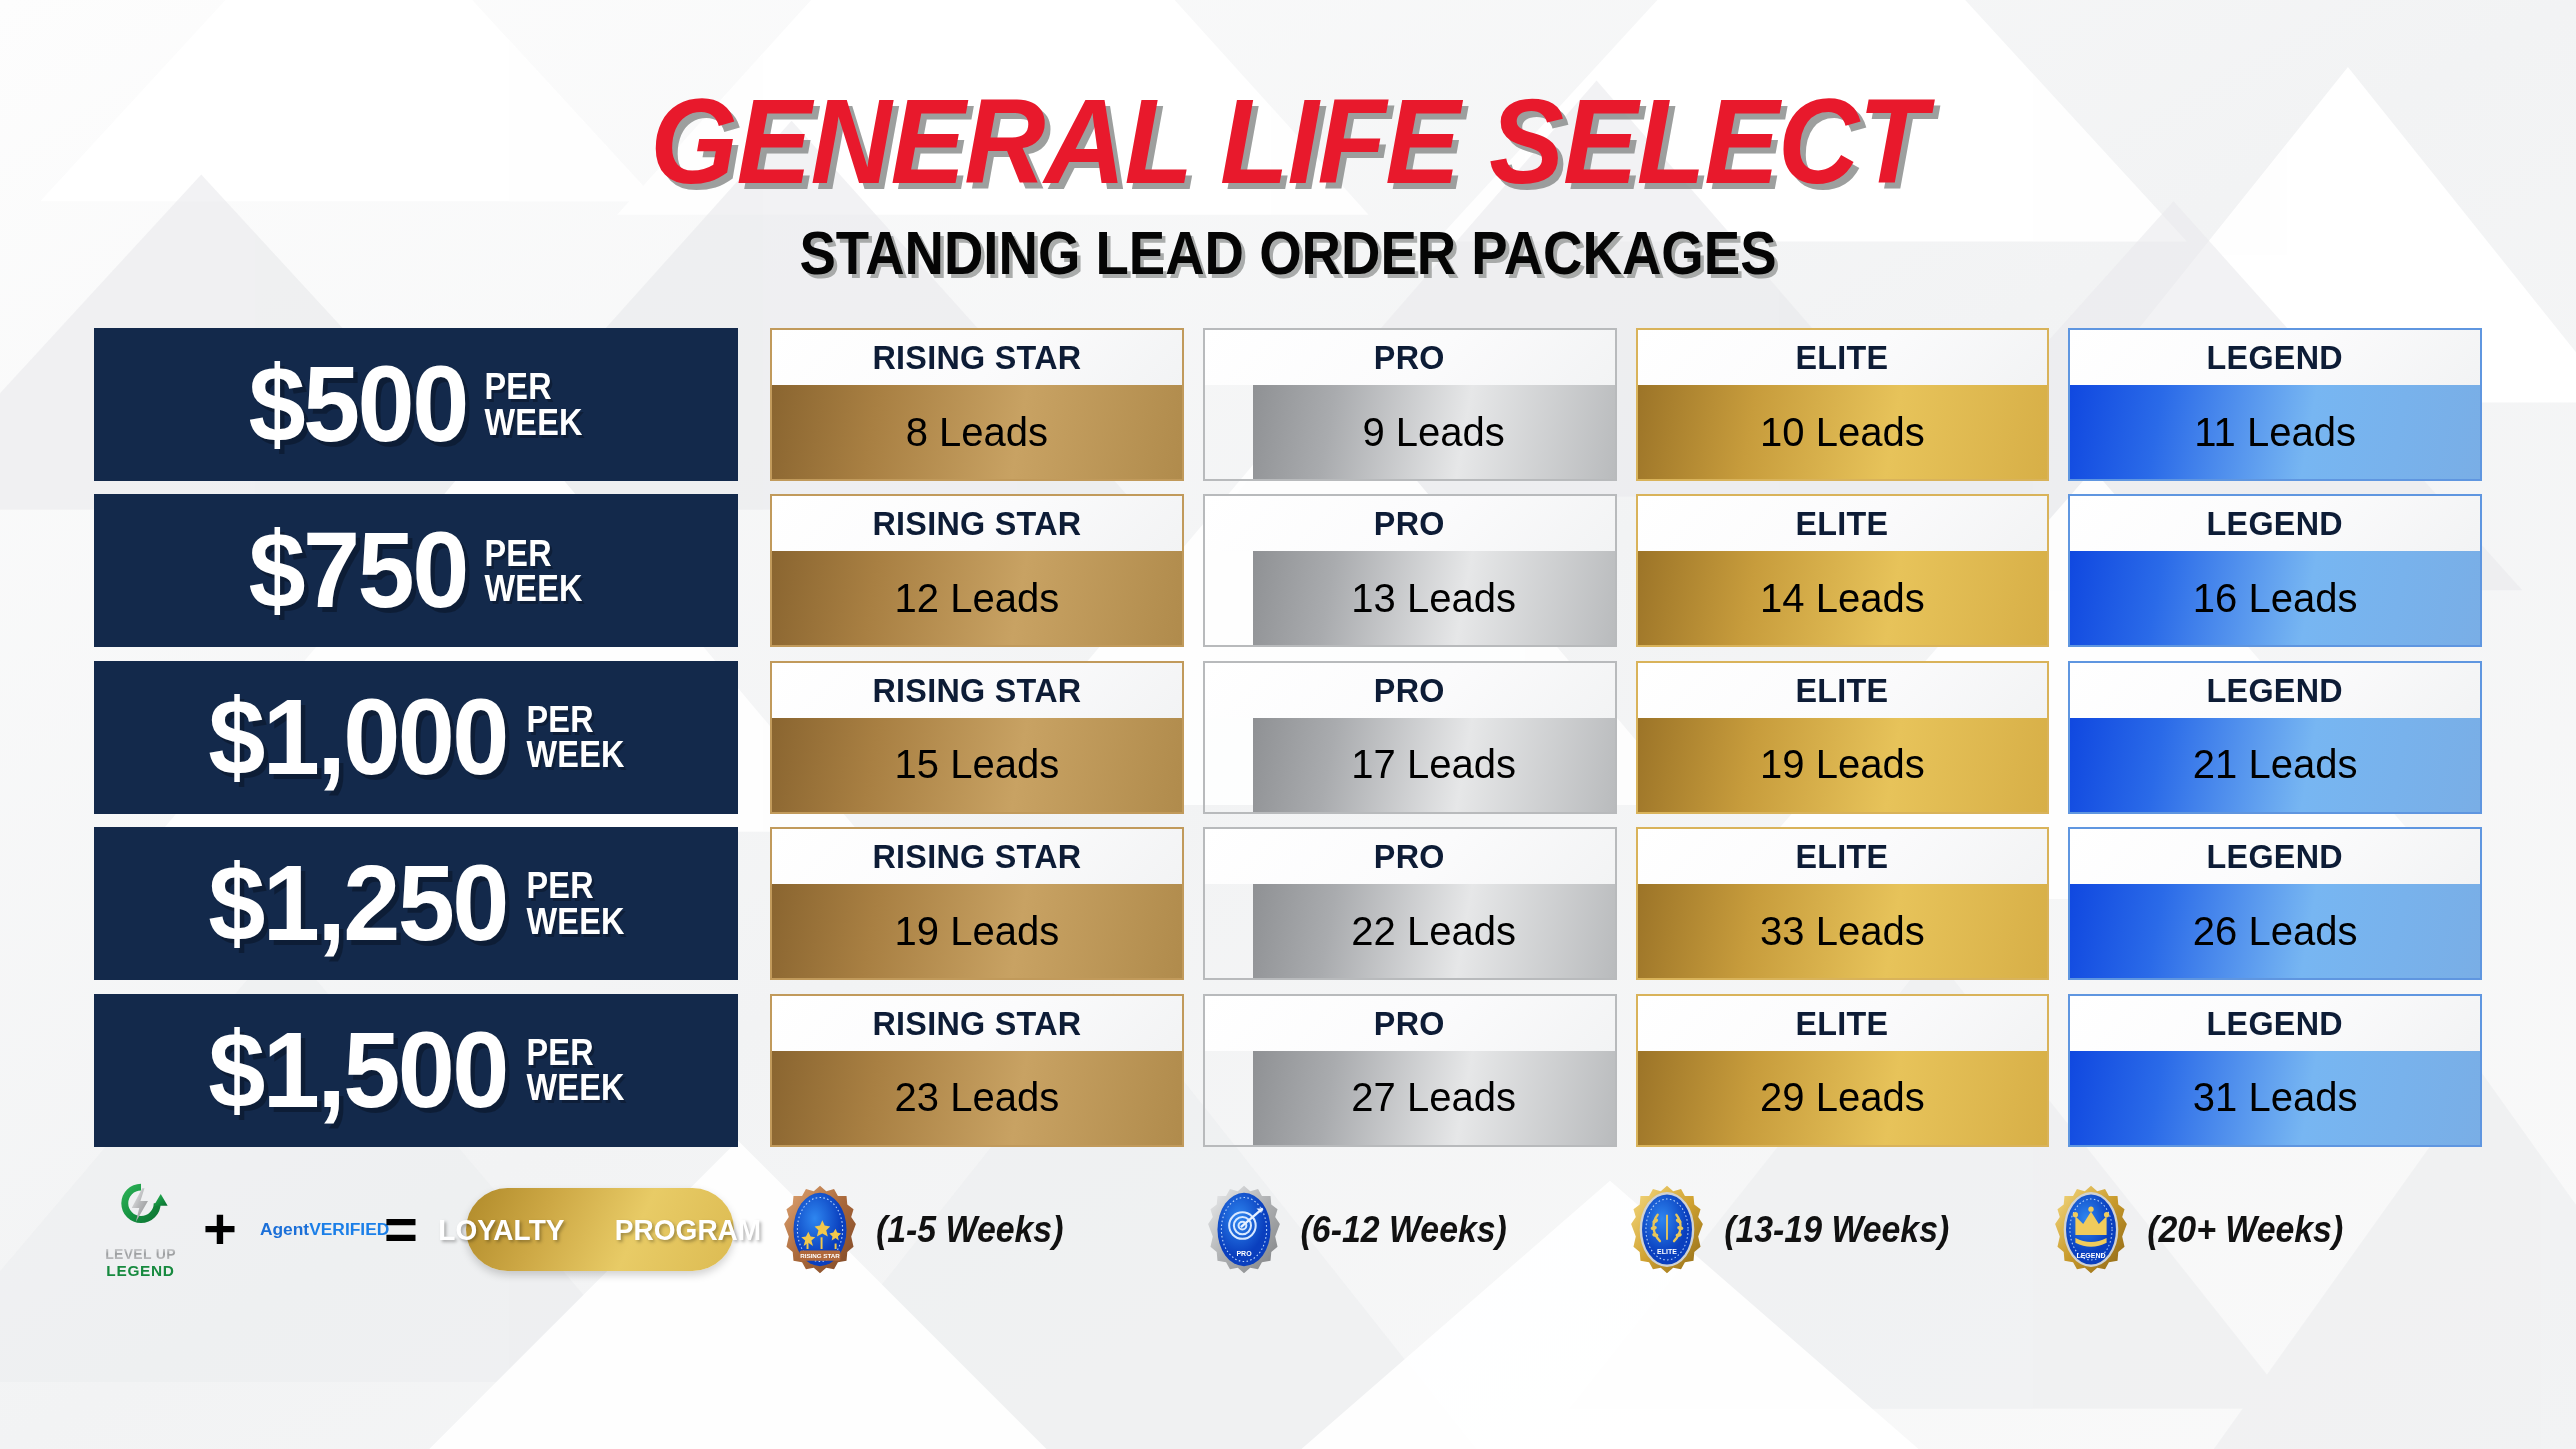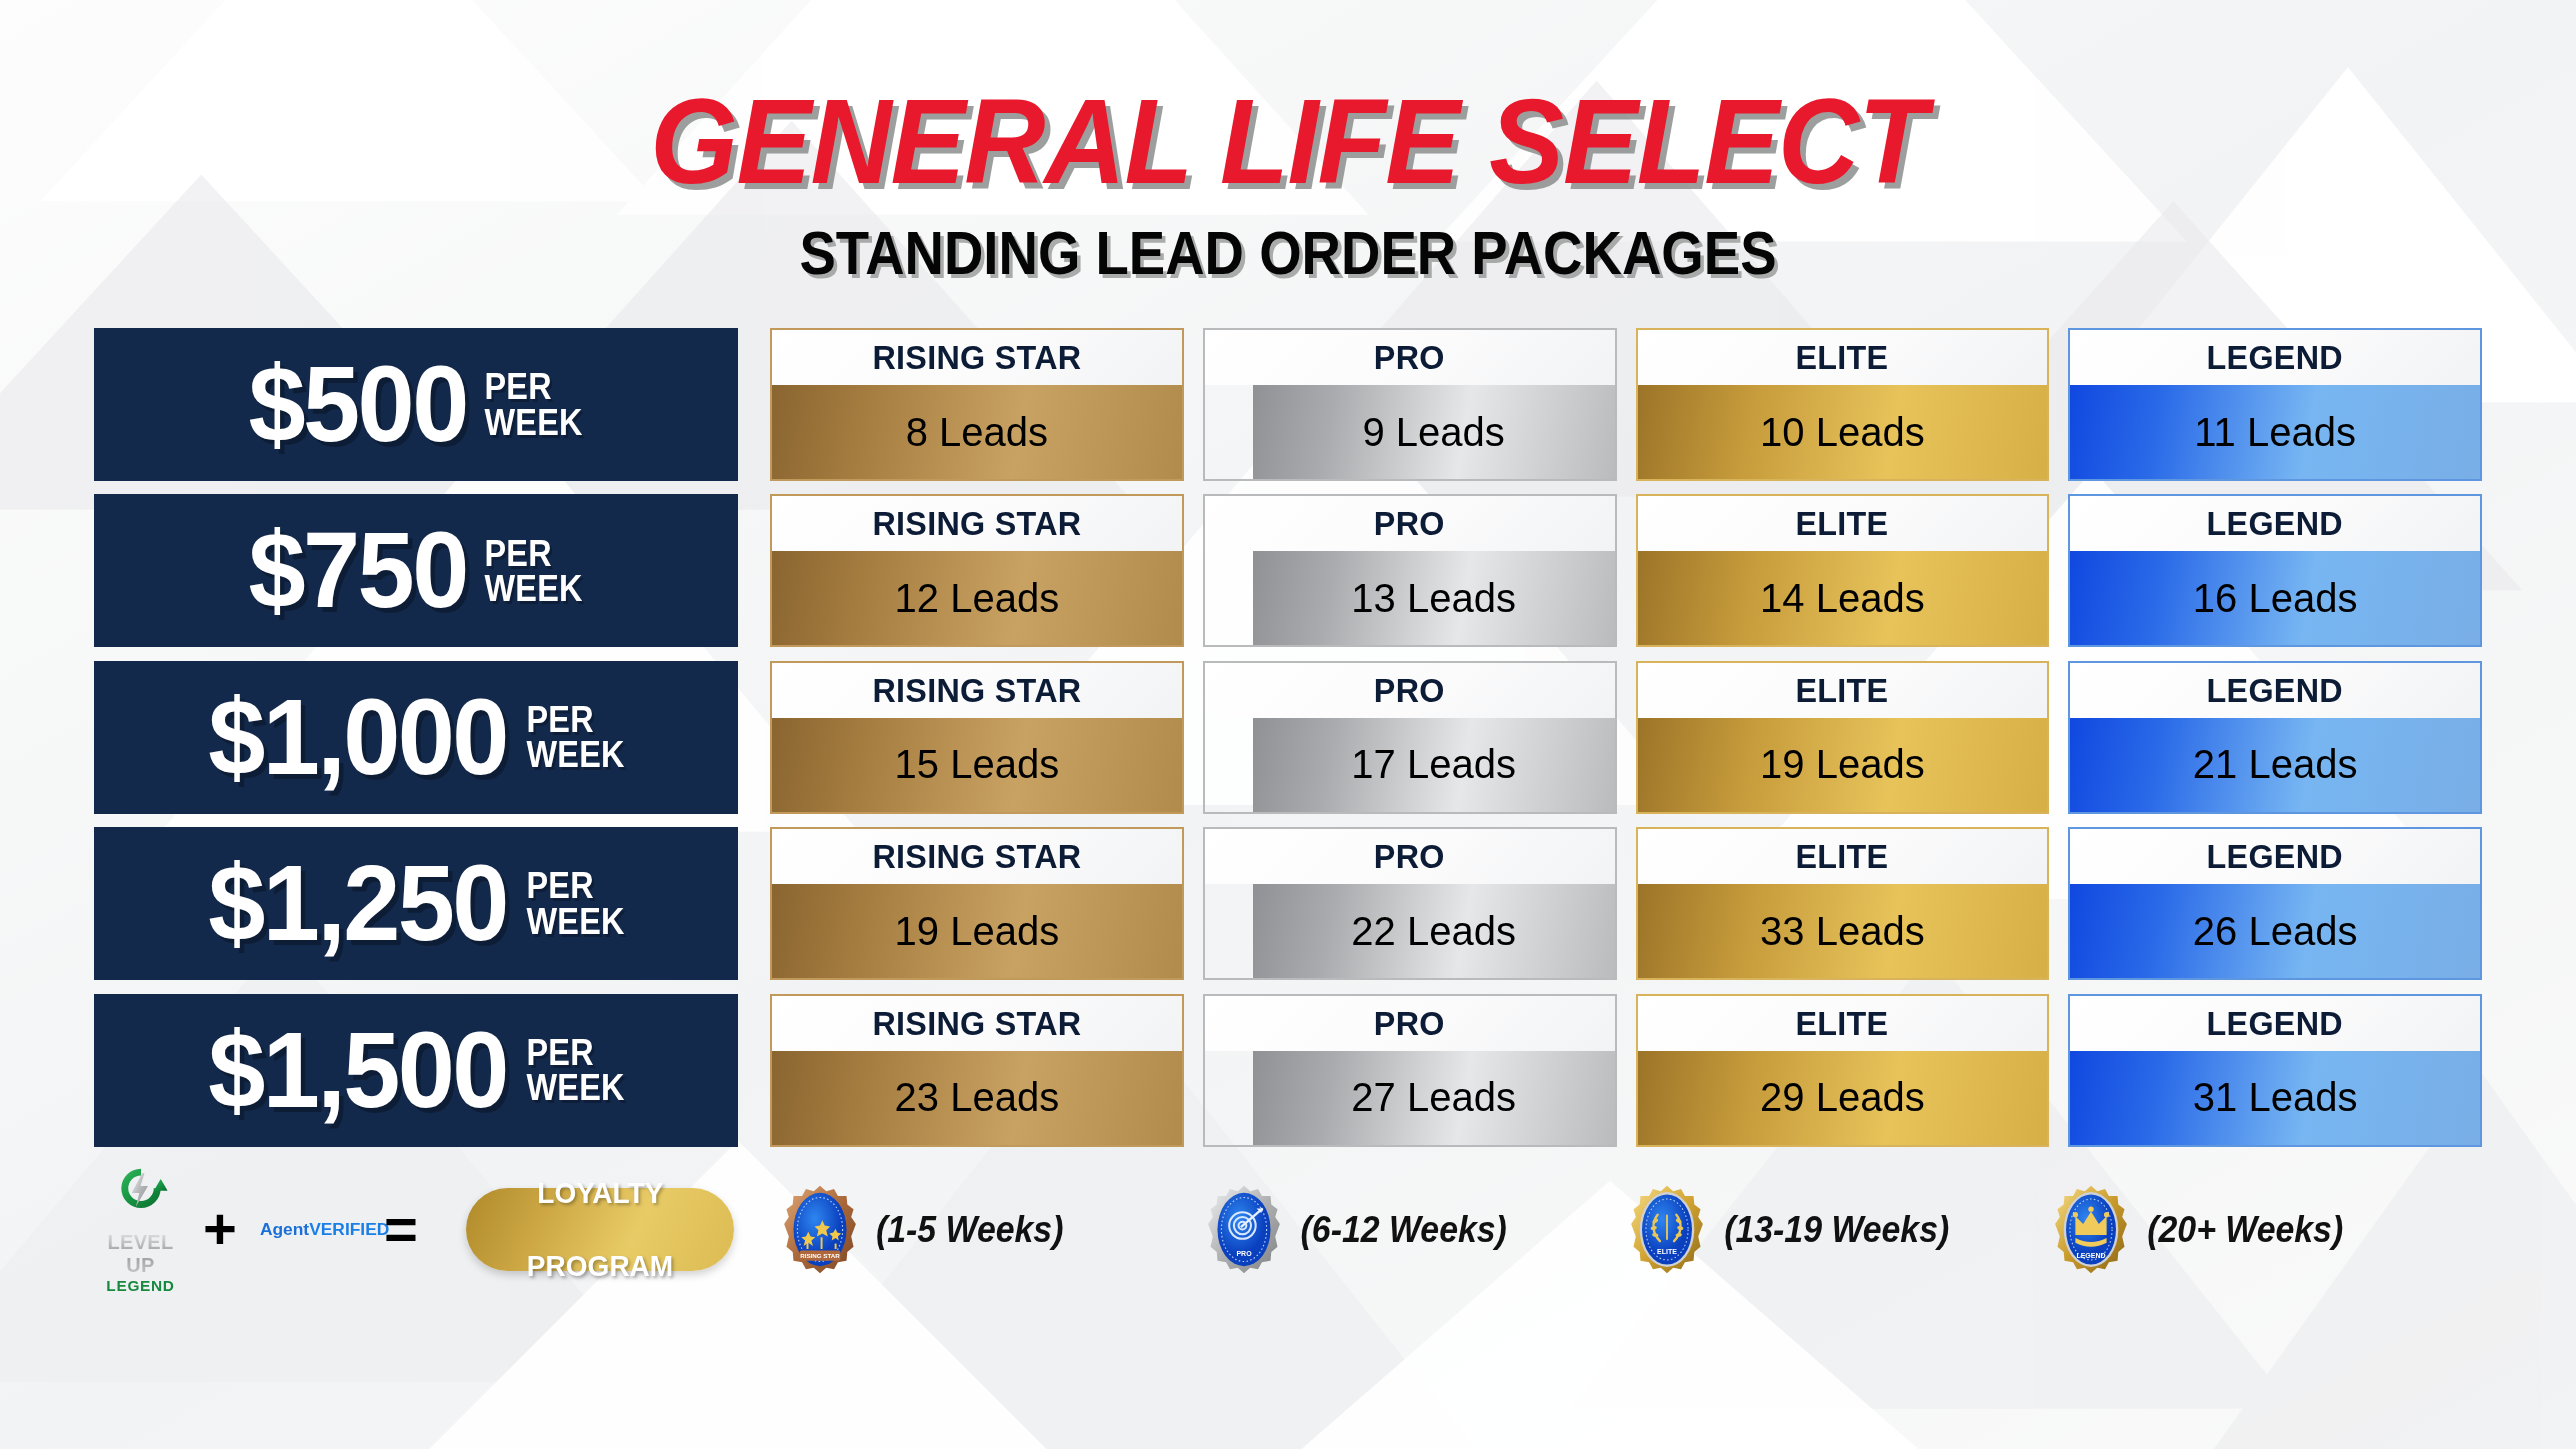--- a/index.html
+++ b/index.html
@@ -130,38 +130,37 @@
   .footer {
     display:flex;
     align-items:center;
     padding:0 101px;
     margin-top:29.5px;
     height:107px;
   }
   .brand-group { display:flex; align-items:center; gap:23px; }
   .logo-lul { width:79px; display:flex; flex-direction:column; align-items:center; }
   .logo-lul-text1 {
-    font-size:20px; font-weight:bold; letter-spacing:0.3px;
+    font-size:14px; font-weight:bold; letter-spacing:0.3px;
     background:linear-gradient(180deg,#e4e5e7 0%,#9a9c9e 50%,#c9cacc 100%);
     -webkit-background-clip:text; background-clip:text; color:transparent;
     margin-top:16px;
-    text-align:center;
   }
   .logo-lul-text2 { font-size:15.4px; font-weight:bold; color:#178a3f; letter-spacing:0.7px; }
   .op { font-size:58px; font-weight:bold; color:#000; line-height:0.8; }
   .logo-av { width:101px; display:flex; align-items:center; }
   .logo-av-text { font-size:17.4px; font-weight:bold; color:#1b7fe8; letter-spacing:0px; white-space:nowrap; }
   .logo-av-text .lower { color:#1b6fd8; }
 
   .loyalty-pill {
     margin-left:25.5px;
     width:268px; height:83px;
     border-radius:42px;
     background:linear-gradient(115deg,#b08a2a 0%,#cda845 30%,#e8cb66 62%,#dcbb52 100%);
-    display:flex; flex-direction:column;
+    display:flex; flex-direction:row;
     align-items:center; justify-content:center;
     box-shadow:0 4px 8px rgba(0,0,0,0.18);
     gap:43px;
   }
   .loyalty-pill span {
     color:#ffffff; font-weight:bold; font-size:29.5px; line-height:1.02;
     letter-spacing:0px; transform:scaleX(0.95);
     text-shadow:2px 2px 3.4px rgba(0,0,0,0.3);
   }
 

